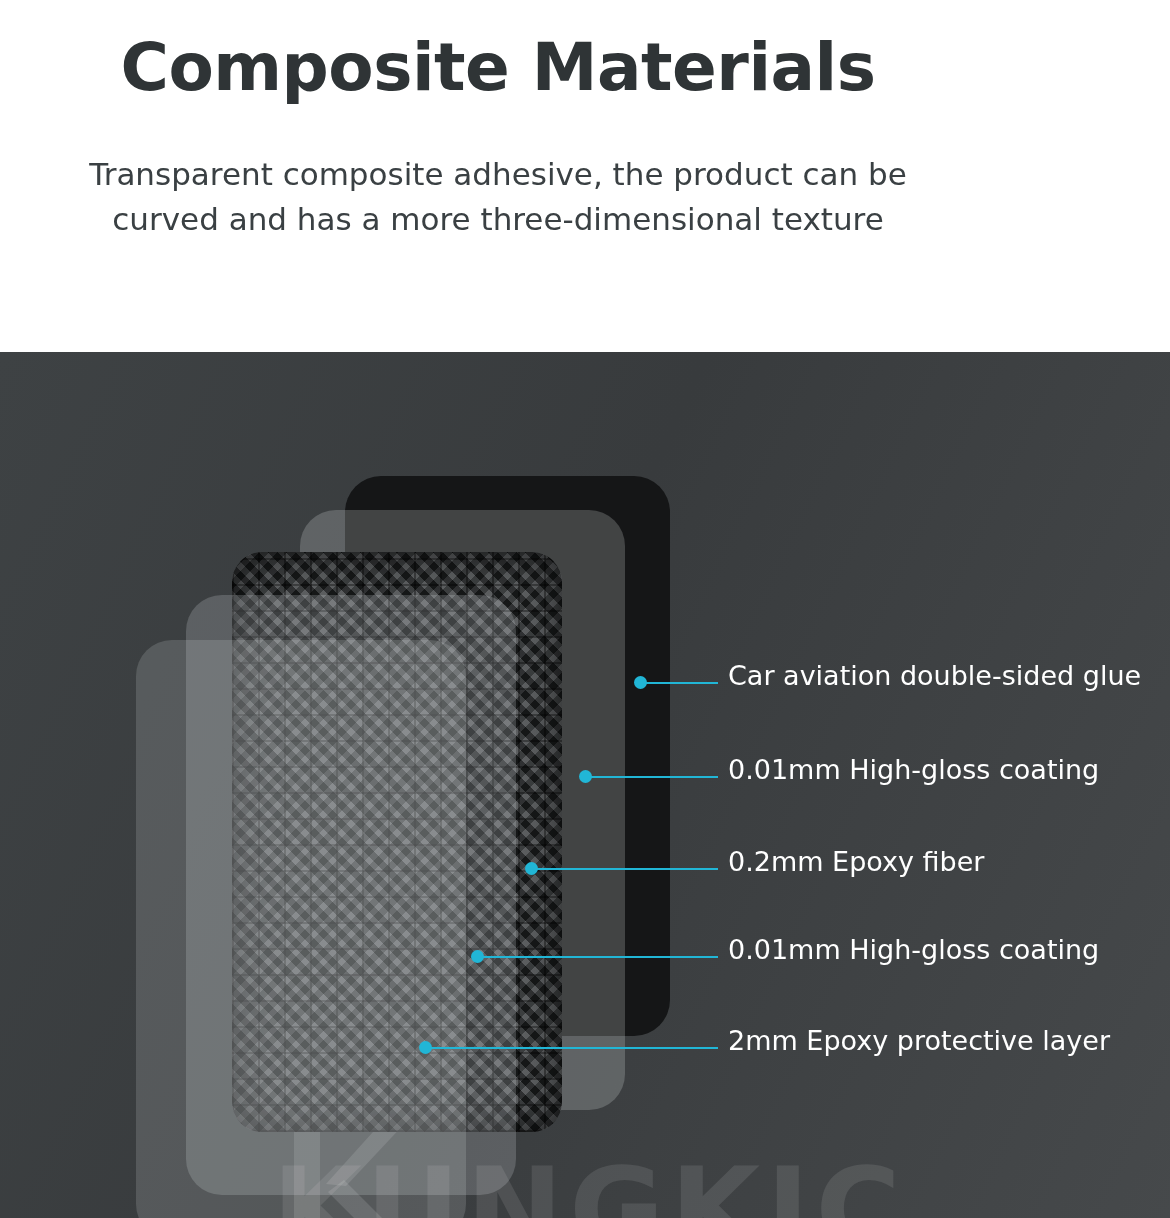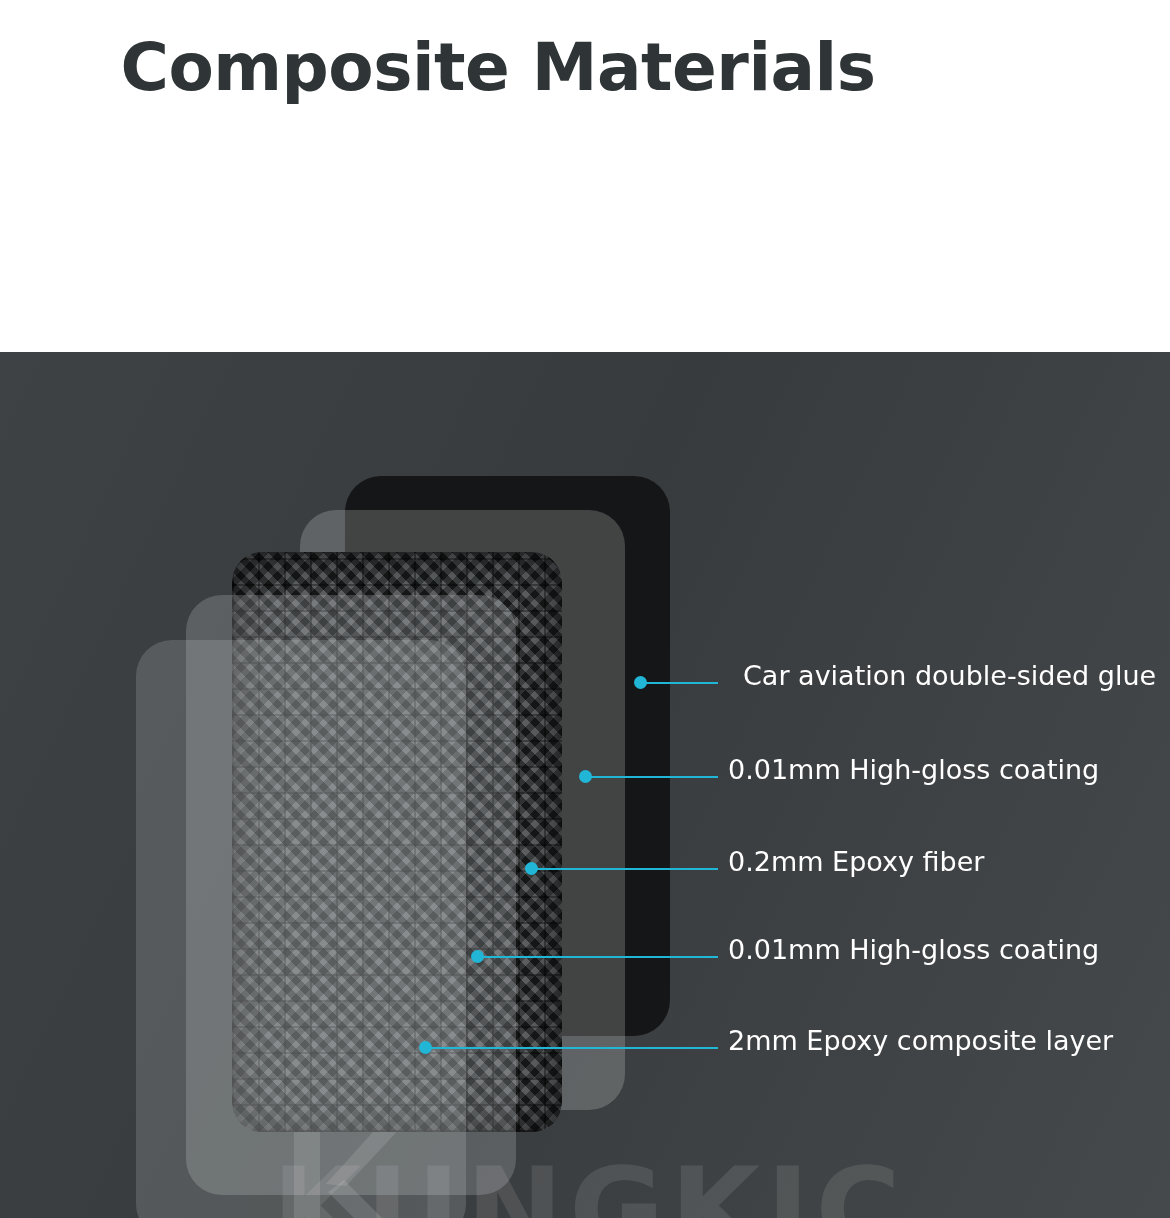--- a/index.html
+++ b/index.html
@@ -160,20 +160,21 @@
     color: #ffffff;
     white-space: nowrap;
     font-weight: 400;
   }
 </style>
 </head>
 <body>
 
 <div class="header">
   <h1 class="title">Composite Materials</h1>
+  <p class="subtitle">Transparent composite adhesive, the product can be curved and has a more three-dimensional texture</p>
 </div>
 
 <div class="panel">
 
   <div class="watermark">KUNGKIC</div>
   <svg class="watermark-k" viewBox="0 0 120 120">
     <g fill="rgba(255,255,255,0.13)">
       <polygon points="8,0 34,0 34,120 8,120"></polygon>
       <polygon points="40,62 96,0 120,0 60,64"></polygon>
       <polygon points="58,58 120,120 92,120 42,70"></polygon>
@@ -184,21 +185,21 @@
   <div class="layer layer-gloss1"></div>
   <div class="layer layer-carbon">
     <div class="weave"></div>
   </div>
   <div class="layer layer-gloss2"></div>
   <div class="layer layer-epoxy"></div>
 
   <div class="callout" style="left:634px; top:330px;">
     <span class="dot"></span>
     <span class="leader" style="width:78px;"></span>
-    <span class="callout-label" style="left:109px;">Car aviation double-sided glue</span>
+    <span class="callout-label" style="left:94px;">Car aviation double-sided glue</span>
   </div>
 
   <div class="callout" style="left:579px; top:424px;">
     <span class="dot"></span>
     <span class="leader" style="width:133px;"></span>
     <span class="callout-label" style="left:149px;">0.01mm High-gloss coating</span>
   </div>
 
   <div class="callout" style="left:525px; top:516px;">
     <span class="dot"></span>
@@ -208,16 +209,16 @@
 
   <div class="callout" style="left:471px; top:604px;">
     <span class="dot"></span>
     <span class="leader" style="width:241px;"></span>
     <span class="callout-label" style="left:257px;">0.01mm High-gloss coating</span>
   </div>
 
   <div class="callout" style="left:419px; top:695px;">
     <span class="dot"></span>
     <span class="leader" style="width:293px;"></span>
-    <span class="callout-label" style="left:309px;">2mm Epoxy composite layer</span>
+    <span class="callout-label" style="left:309px;">2mm Epoxy protective layer</span>
   </div>
 
 </div>
 
 </body></html>

